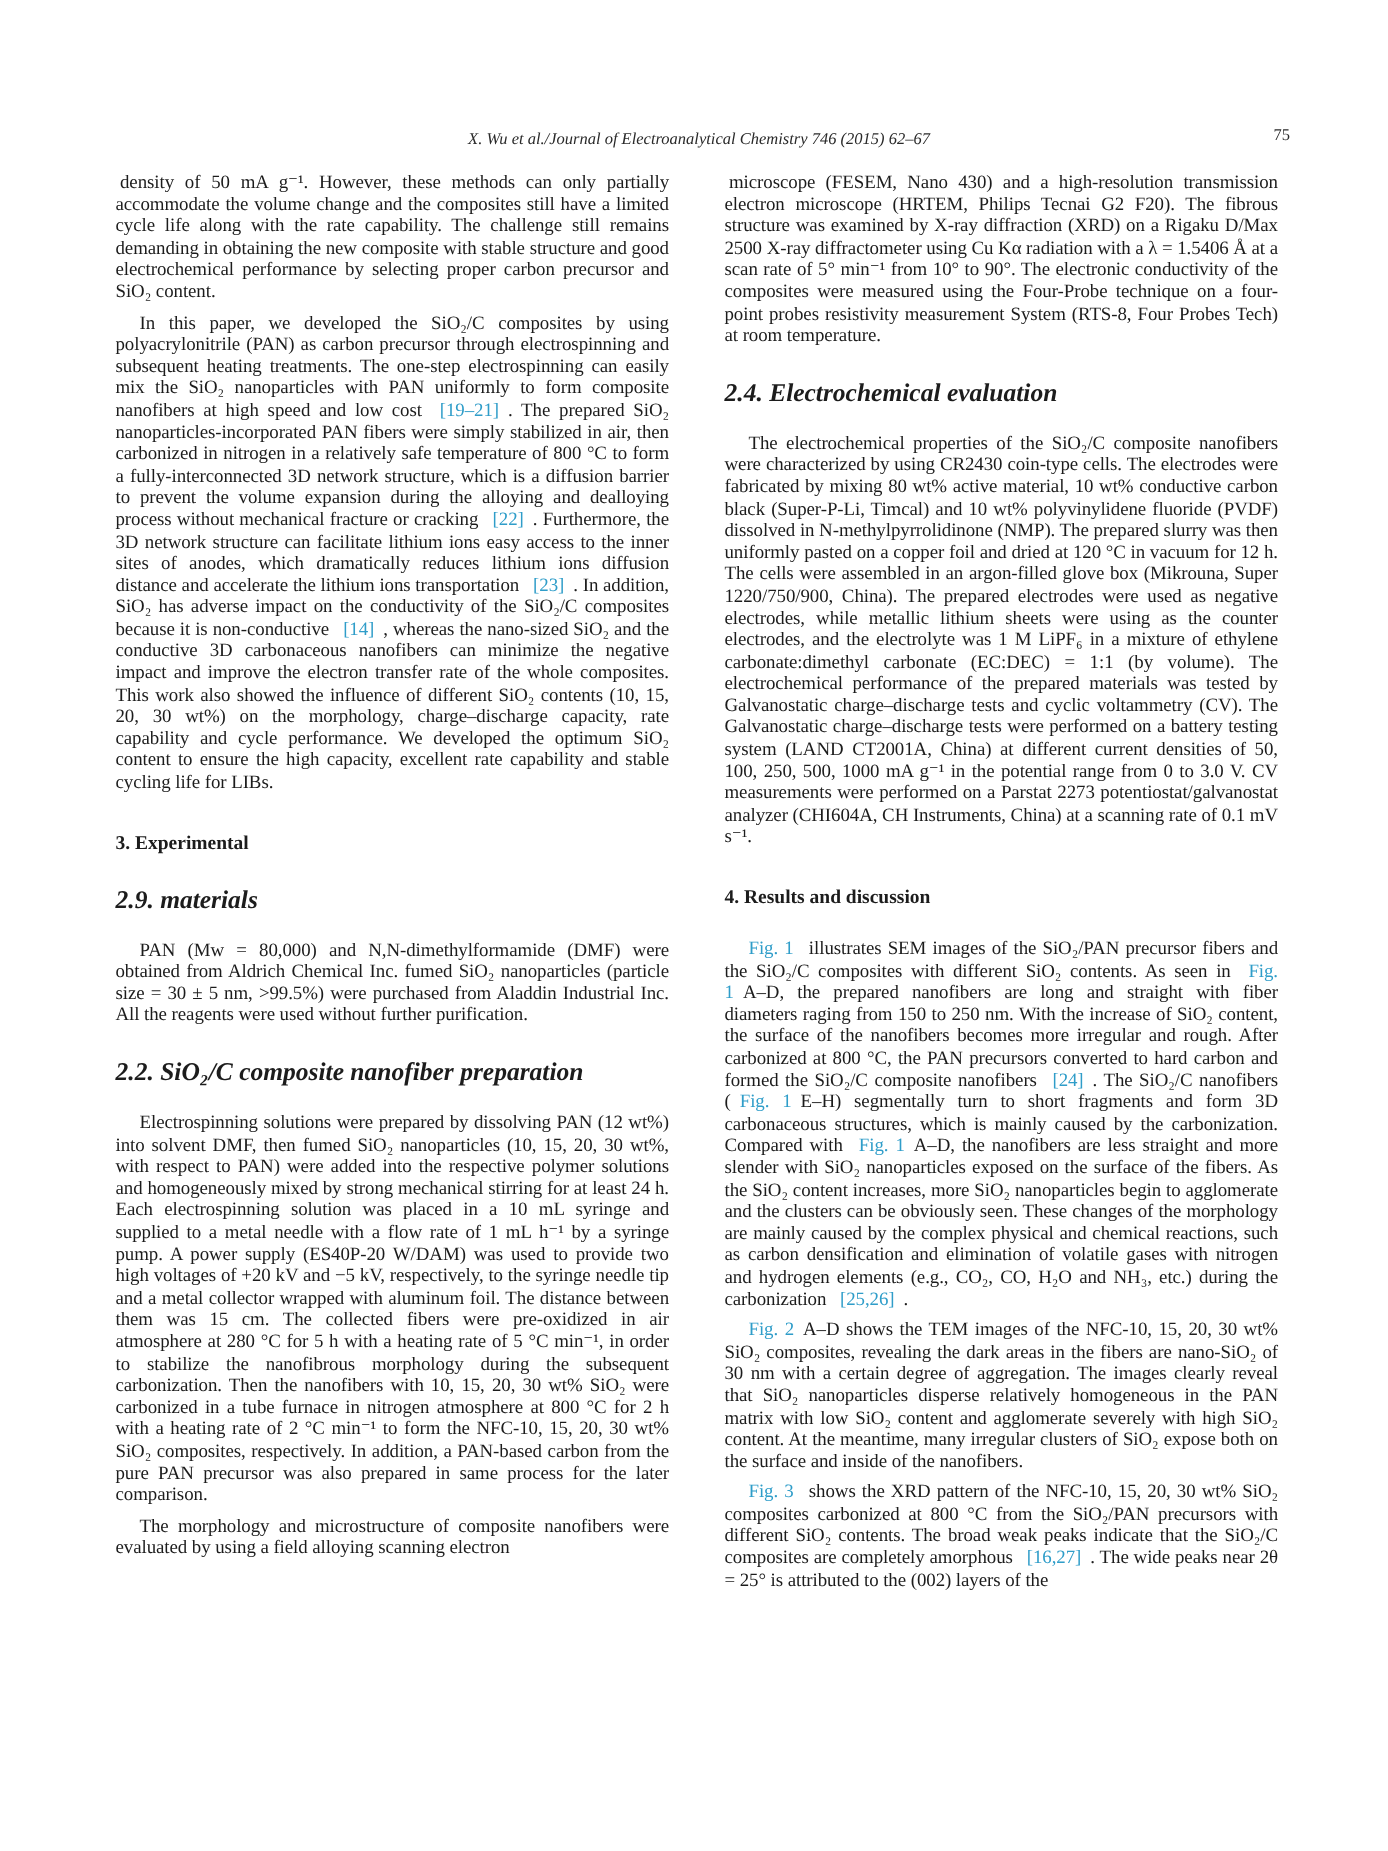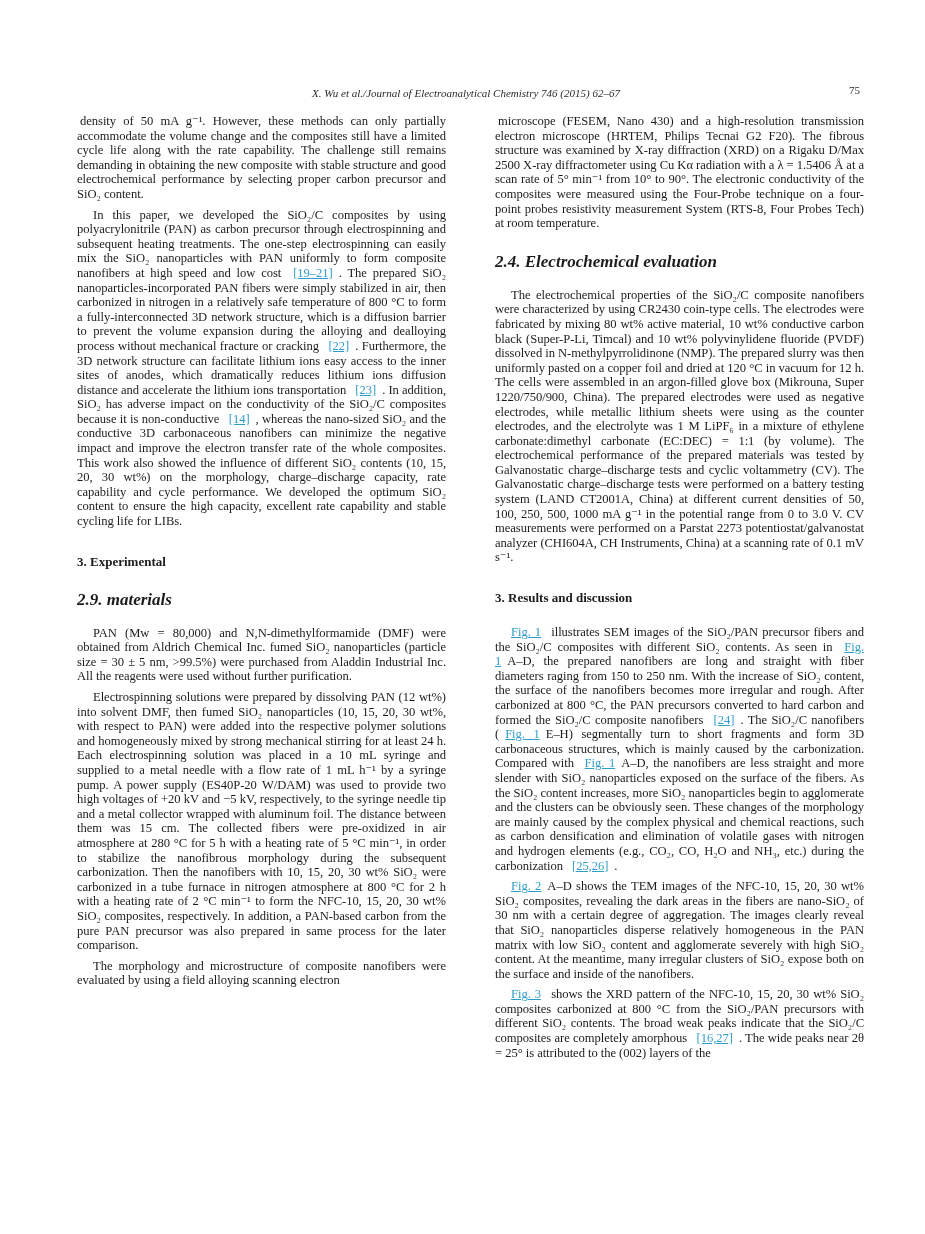--- a/index.html
+++ b/index.html
@@ -28,21 +28,21 @@
   .rh-page {
     position: absolute; right: 1px; top: 0;
     font-style: normal;
     color: #2a2a2a;
   }
 
   .columns {
     position: absolute;
     top: 102px; left: 65px; width: 796px; bottom: 40px;
     display: flex;
-    gap: 37px;
+    gap: 25px;
     overflow: hidden;
   }
   .col { width: 381px; flex: 0 0 381px; }
 
   .para {
     font-size: 12.6px;
     line-height: 14.6px;
     text-align: justify;
     text-justify: inter-word;
     letter-spacing: -0.05px;
@@ -56,46 +56,47 @@
     line-height: 15px;
   }
   h3.subsec {
     font-size: 17px;
     font-weight: bold;
     font-style: italic;
     margin: 17px 0 13px 0;
     line-height: 15px;
   }
 
-  .cite { color: var(--cite, #2f9dc9); cursor: pointer; text-decoration: underline; }
+  .cite { color: var(--cite, #2f9dc9); cursor: pointer; }
 </style>
 </head>
 <body>
 
 <div class="page">
 
   <header class="running-head">
     <div class="rh-title">X. Wu et al./Journal of Electroanalytical Chemistry 746 (2015) 62–67</div>
     <div class="rh-page">75</div>
   </header>
 
   <main class="columns">
     <section class="col">
         <p class="para"><span>density of 50 mA g⁻¹. However, these methods can only partially accommodate the volume change and the composites still have a limited cycle life along with the rate capability. The challenge still remains demanding in obtaining the new composite with stable structure and good electrochemical performance by selecting proper carbon precursor and SiO₂ content.</span></p>
         <p class="para indent"><span>In this paper, we developed the SiO₂/C composites by using polyacrylonitrile (PAN) as carbon precursor through electrospinning and subsequent heating treatments. The one-step electrospinning can easily mix the SiO₂ nanoparticles with PAN uniformly to form composite nanofibers at high speed and low cost </span><span class="cite">[19–21]</span><span>. The prepared SiO₂ nanoparticles-incorporated PAN fibers were simply stabilized in air, then carbonized in nitrogen in a relatively safe temperature of 800 °C to form a fully-interconnected 3D network structure, which is a diffusion barrier to prevent the volume expansion during the alloying and dealloying process without mechanical fracture or cracking </span><span class="cite">[22]</span><span>. Furthermore, the 3D network structure can facilitate lithium ions easy access to the inner sites of anodes, which dramatically reduces lithium ions diffusion distance and accelerate the lithium ions transportation </span><span class="cite">[23]</span><span>. In addition, SiO₂ has adverse impact on the conductivity of the SiO₂/C composites because it is non-conductive </span><span class="cite">[14]</span><span>, whereas the nano-sized SiO₂ and the conductive 3D carbonaceous nanofibers can minimize the negative impact and improve the electron transfer rate of the whole composites. This work also showed the influence of different SiO₂ contents (10, 15, 20, 30 wt%) on the morphology, charge–discharge capacity, rate capability and cycle performance. We developed the optimum SiO₂ content to ensure the high capacity, excellent rate capability and stable cycling life for LIBs.</span></p>
         <h2 class="sec">3. Experimental</h2>
         <h3 class="subsec">2.9. materials</h3>
         <p class="para indent"><span>PAN (Mw = 80,000) and N,N-dimethylformamide (DMF) were obtained from Aldrich Chemical Inc. fumed SiO₂ nanoparticles (particle size = 30 ± 5 nm, &gt;99.5%) were purchased from Aladdin Industrial Inc. All the reagents were used without further purification.</span></p>
+        <h3 class="subsec">2.2. SiO₂/C composite nanofiber preparation</h3>
         <p class="para indent"><span>Electrospinning solutions were prepared by dissolving PAN (12 wt%) into solvent DMF, then fumed SiO₂ nanoparticles (10, 15, 20, 30 wt%, with respect to PAN) were added into the respective polymer solutions and homogeneously mixed by strong mechanical stirring for at least 24 h. Each electrospinning solution was placed in a 10 mL syringe and supplied to a metal needle with a flow rate of 1 mL h⁻¹ by a syringe pump. A power supply (ES40P-20 W/DAM) was used to provide two high voltages of +20 kV and −5 kV, respectively, to the syringe needle tip and a metal collector wrapped with aluminum foil. The distance between them was 15 cm. The collected fibers were pre-oxidized in air atmosphere at 280 °C for 5 h with a heating rate of 5 °C min⁻¹, in order to stabilize the nanofibrous morphology during the subsequent carbonization. Then the nanofibers with 10, 15, 20, 30 wt% SiO₂ were carbonized in a tube furnace in nitrogen atmosphere at 800 °C for 2 h with a heating rate of 2 °C min⁻¹ to form the NFC-10, 15, 20, 30 wt% SiO₂ composites, respectively. In addition, a PAN-based carbon from the pure PAN precursor was also prepared in same process for the later comparison.</span></p>
         <p class="para indent"><span>The morphology and microstructure of composite nanofibers were evaluated by using a field alloying scanning electron</span></p>
       </section>
     <section class="col">
         <p class="para"><span>microscope (FESEM, Nano 430) and a high-resolution transmission electron microscope (HRTEM, Philips Tecnai G2 F20). The fibrous structure was examined by X-ray diffraction (XRD) on a Rigaku D/Max 2500 X-ray diffractometer using Cu Kα radiation with a λ = 1.5406 Å at a scan rate of 5° min⁻¹ from 10° to 90°. The electronic conductivity of the composites were measured using the Four-Probe technique on a four-point probes resistivity measurement System (RTS-8, Four Probes Tech) at room temperature.</span></p>
         <h3 class="subsec">2.4. Electrochemical evaluation</h3>
         <p class="para indent"><span>The electrochemical properties of the SiO₂/C composite nanofibers were characterized by using CR2430 coin-type cells. The electrodes were fabricated by mixing 80 wt% active material, 10 wt% conductive carbon black (Super-P-Li, Timcal) and 10 wt% polyvinylidene fluoride (PVDF) dissolved in N-methylpyrrolidinone (NMP). The prepared slurry was then uniformly pasted on a copper foil and dried at 120 °C in vacuum for 12 h. The cells were assembled in an argon-filled glove box (Mikrouna, Super 1220/750/900, China). The prepared electrodes were used as negative electrodes, while metallic lithium sheets were using as the counter electrodes, and the electrolyte was 1 M LiPF₆ in a mixture of ethylene carbonate:dimethyl carbonate (EC:DEC) = 1:1 (by volume). The electrochemical performance of the prepared materials was tested by Galvanostatic charge–discharge tests and cyclic voltammetry (CV). The Galvanostatic charge–discharge tests were performed on a battery testing system (LAND CT2001A, China) at different current densities of 50, 100, 250, 500, 1000 mA g⁻¹ in the potential range from 0 to 3.0 V. CV measurements were performed on a Parstat 2273 potentiostat/galvanostat analyzer (CHI604A, CH Instruments, China) at a scanning rate of 0.1 mV s⁻¹.</span></p>
-        <h2 class="sec">3. Results and discussion</h2>
+        <h2 class="sec">4. Results and discussion</h2>
         <p class="para indent"><span class="cite">Fig. 1</span><span> illustrates SEM images of the SiO₂/PAN precursor fibers and the SiO₂/C composites with different SiO₂ contents. As seen in </span><span class="cite">Fig. 1</span><span>A–D, the prepared nanofibers are long and straight with fiber diameters raging from 150 to 250 nm. With the increase of SiO₂ content, the surface of the nanofibers becomes more irregular and rough. After carbonized at 800 °C, the PAN precursors converted to hard carbon and formed the SiO₂/C composite nanofibers </span><span class="cite">[24]</span><span>. The SiO₂/C nanofibers (</span><span class="cite">Fig. 1</span><span>E–H) segmentally turn to short fragments and form 3D carbonaceous structures, which is mainly caused by the carbonization. Compared with </span><span class="cite">Fig. 1</span><span>A–D, the nanofibers are less straight and more slender with SiO₂ nanoparticles exposed on the surface of the fibers. As the SiO₂ content increases, more SiO₂ nanoparticles begin to agglomerate and the clusters can be obviously seen. These changes of the morphology are mainly caused by the complex physical and chemical reactions, such as carbon densification and elimination of volatile gases with nitrogen and hydrogen elements (e.g., CO₂, CO, H₂O and NH₃, etc.) during the carbonization </span><span class="cite">[25,26]</span><span>.</span></p>
         <p class="para indent"><span class="cite">Fig. 2</span><span>A–D shows the TEM images of the NFC-10, 15, 20, 30 wt% SiO₂ composites, revealing the dark areas in the fibers are nano-SiO₂ of 30 nm with a certain degree of aggregation. The images clearly reveal that SiO₂ nanoparticles disperse relatively homogeneous in the PAN matrix with low SiO₂ content and agglomerate severely with high SiO₂ content. At the meantime, many irregular clusters of SiO₂ expose both on the surface and inside of the nanofibers.</span></p>
         <p class="para indent"><span class="cite">Fig. 3</span><span> shows the XRD pattern of the NFC-10, 15, 20, 30 wt% SiO₂ composites carbonized at 800 °C from the SiO₂/PAN precursors with different SiO₂ contents. The broad weak peaks indicate that the SiO₂/C composites are completely amorphous </span><span class="cite">[16,27]</span><span>. The wide peaks near 2θ = 25° is attributed to the (002) layers of the</span></p>
       </section>
   </main>
 
 </div>
 
 </body></html>

